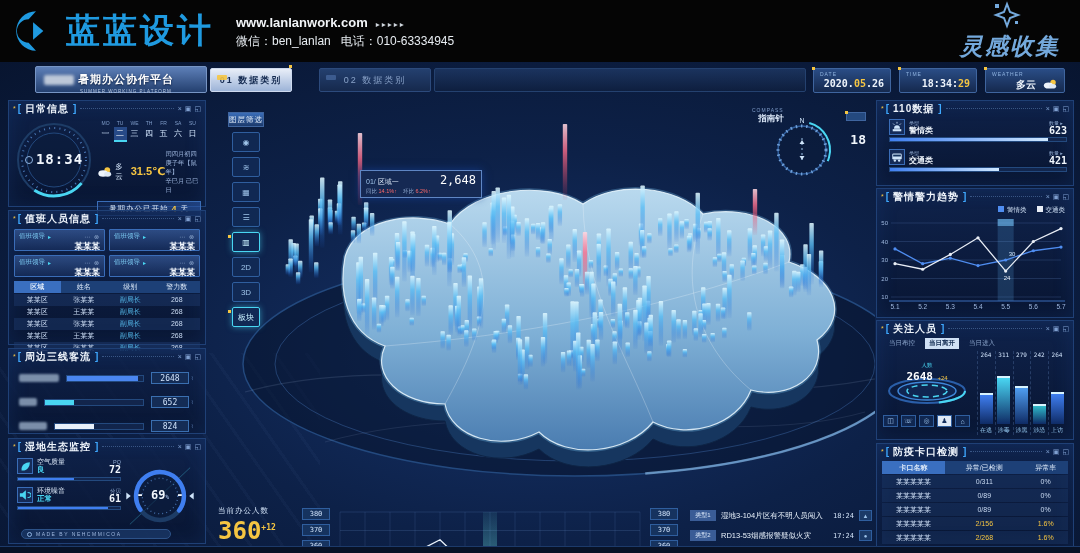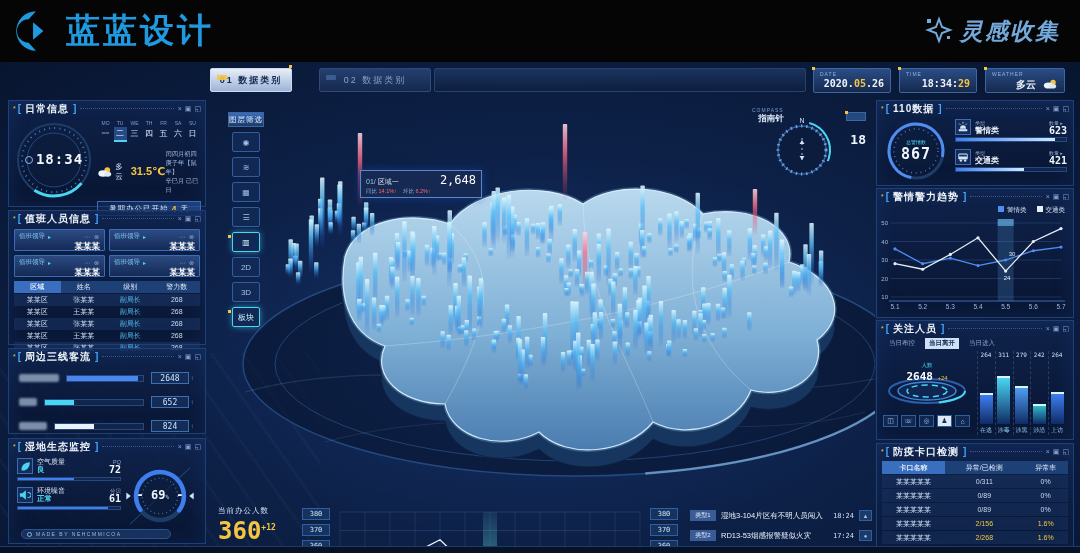--- a/index.html
+++ b/index.html
@@ -10,21 +10,21 @@
   .banner{position:absolute;left:0;top:0;width:1080px;height:62px;background:#050505;display:flex;align-items:center;}
   .logo{display:flex;align-items:center;margin-left:14px;}
   .logo svg{display:block;}
   .logo-text{font-size:34px;font-weight:bold;color:#1f9ae0;letter-spacing:3px;margin-left:8px;}
   .contact{margin-left:22px;line-height:15px;}
   .site{font-size:13px;color:#f2f5f8;font-weight:bold;}
   .arrows{font-size:8px;color:#cfd6dd;letter-spacing:2px;margin-left:8px;}
   .wechat{font-size:12px;color:#e8edf2;margin-top:2px;}
   .services{margin-left:38px;font-size:13.5px;color:#dfe5ec;font-style:italic;
             font-family:"Liberation Serif","DejaVu Serif",serif;letter-spacing:1px;white-space:nowrap;}
-  .collect{margin-left:auto;margin-right:20px;display:flex;align-items:center;color:#74a9dc;}
+  .collect{margin-left:auto;margin-right:20px;display:flex;align-items:center;color:#74a9dc;flex-direction:column;}
   .collect-text{font-size:23px;font-weight:bold;font-style:italic;letter-spacing:2px;
                 font-family:"Liberation Serif","DejaVu Serif",serif;margin-left:6px;}
   
   .dash{position:absolute;left:0;top:62px;width:1080px;height:491px;
         background:radial-gradient(ellipse at 50% 58%, #16336b 0%, #0d2148 48%, #081530 100%);}
   .streaks{position:absolute;left:0;bottom:0;width:320px;height:200px;opacity:.5;pointer-events:none;
            background:repeating-linear-gradient(55deg, rgba(140,180,255,.07) 0 3px, transparent 3px 26px);}
   .footer{position:absolute;left:0;bottom:0;width:100%;height:7px;background:#081226;border-top:1px solid #1c3a6a;}
   
   .title-plate{position:absolute;left:35px;top:4px;width:172px;height:27px;
@@ -221,33 +221,41 @@
 <div class="stage">
 
   <div class="banner">
     <div class="logo">
       <svg width="44" height="44" viewBox="0 0 60 60">
         <path d="M30,3 A27,27 0 1,0 30,57 L20,46 A15,15 0 1,1 20,14 Z" fill="#1f9ae0"></path>
         <path d="M26,18 L40,30 L26,42 Z" fill="#1f9ae0"></path>
       </svg>
       <span class="logo-text">蓝蓝设计</span>
     </div>
+    <div class="contact">
+      <div><span class="site">www.lanlanwork.com</span><span class="arrows">▸▸▸▸▸</span></div>
+      <div class="wechat"><span>微信：</span><span>ben_lanlan</span>&nbsp;&nbsp;&nbsp;<span>电话：</span><span>010-63334945</span></div>
+    </div>
     <div class="collect">
       <svg width="30" height="30" viewBox="0 0 30 30">
         <path d="M15,3 L18,11 L26,14 L18,17 L15,25 L12,17 L4,14 L12,11 Z" fill="none" stroke="#74a9dc" stroke-width="2"></path>
         <rect x="3" y="3" width="4" height="4" fill="#74a9dc"></rect>
           <rect x="23" y="20" width="3" height="3" fill="#74a9dc"></rect>
       </svg>
       <span class="collect-text">灵感收集</span>
     </div>
   </div>
 
   <div class="dash">
     <div class="streaks"></div>
 
+    <div class="title-plate">
+      <span class="censor"></span><span class="main-title">暑期办公协作平台</span>
+      <div class="sub-title">SUMMER WORKING PLATFORM</div>
+    </div>
     <div class="tab on">
         <span class="tabled"></span>
         <span>01 数据类别</span>
         <span class="ydot" style="right:-1px;top:-4px"></span>
       </div>
     <div class="tab off">
         <span class="tabled"></span>
         <span>02 数据类别</span>
       </div>
     <div class="spacerbar"></div>
@@ -912,31 +920,20 @@
           <span class="p-title">110数据</span>
           <span class="p-br">]</span>
           <span class="p-dots"></span>
           <span class="p-ctrl">
             <span>×</span>
             <span>▣</span>
             <span>◱</span>
           </span>
         </div>
       <div class="d110-body">
-        <div class="d110-gauge">
-          <svg width="66" height="64" viewBox="0 0 66 64">
-            <circle cx="33" cy="32" r="27" fill="none" stroke="#1d3c66" stroke-width="3"></circle>
-            <circle cx="33" cy="32" r="27" fill="none" stroke="#4f8df0" stroke-width="3" stroke-dasharray="128,42" transform="rotate(100 33 32)"></circle>
-            <circle cx="33" cy="32" r="22" fill="rgba(12,28,60,.6)" stroke="#4b79b8" stroke-width="1.5" stroke-dasharray="1,3.8"></circle>
-          </svg>
-          <div class="d110-txt">
-              <div class="d110-lab">总警情数</div>
-            <div class="d110-val">867</div>
-            </div>
-        </div>
         <div class="d110-items" id="d110Items">
             <div class="d110-it">
               <div class="d110-row">
                 <span class="d110-ic">
                   <svg width="12" height="12" viewBox="0 0 14 14">
                     <path d="M3.5,9 a3.5,4 0 0 1 7,0 Z" fill="#cfe4fa"></path>
                     <rect x="2" y="9.5" width="10" height="2.5" fill="#cfe4fa"></rect>
                     <line x1="7" y1="1" x2="7" y2="3" stroke="#cfe4fa"></line>
                     <line x1="2.5" y1="3" x2="4" y2="4.5" stroke="#cfe4fa"></line>
                     <line x1="11.5" y1="3" x2="10" y2="4.5" stroke="#cfe4fa"></line>

